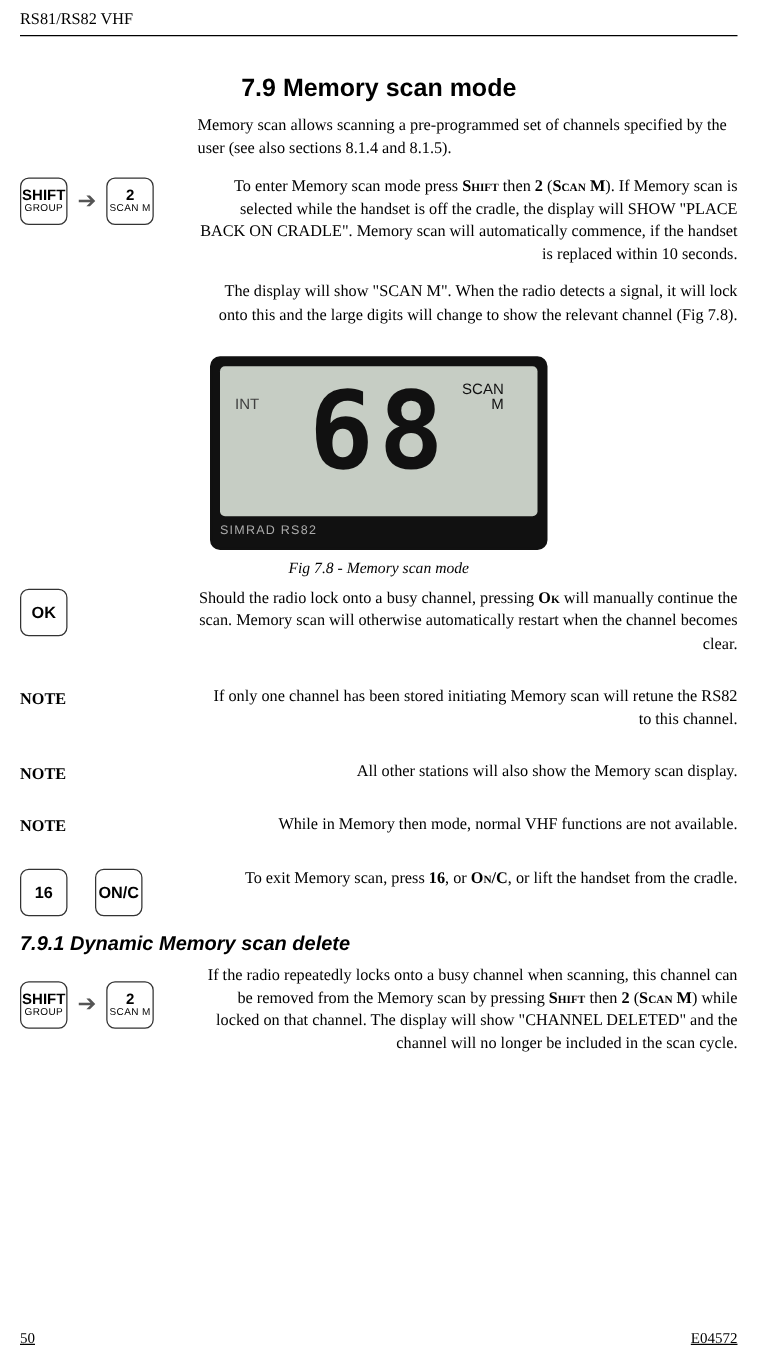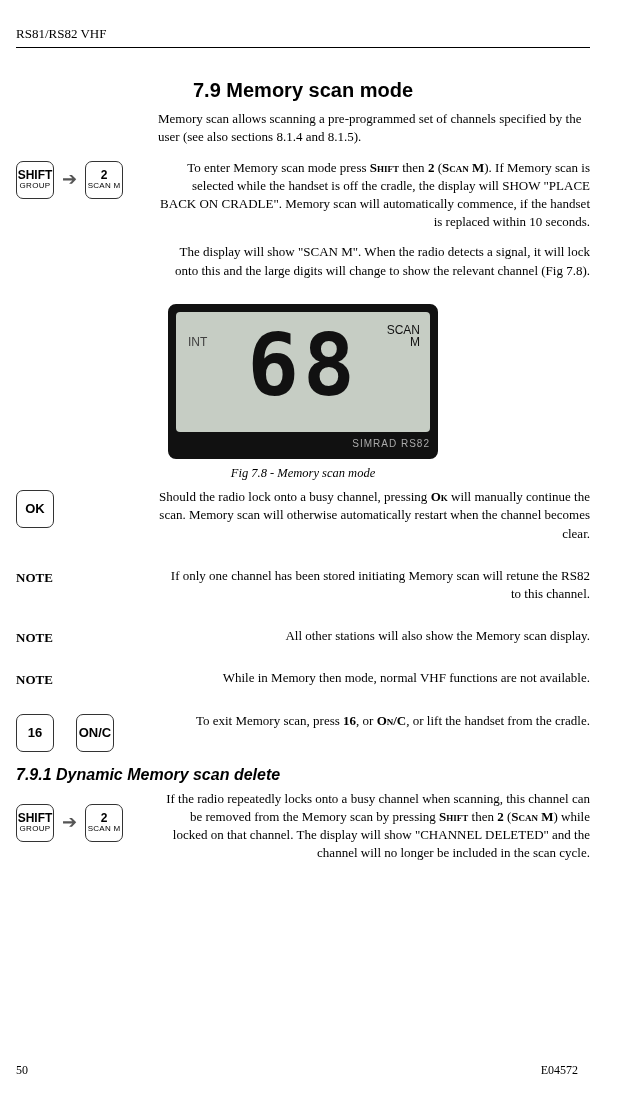--- a/index.html
+++ b/index.html
@@ -6,21 +6,21 @@
     margin: 0;
     padding: 0;
     font-family: "Book Antiqua", Palatino, Georgia, serif;
     font-size: 13px;
     line-height: 1.4;
     color: #000;
     background: #fff;
     width: 620px;
   }
   .page {
-    padding: 25px 30px 20px 16px;
+    padding: 6px 30px 20px 16px;
     box-sizing: border-box;
     width: 620px;
     min-height: 1095px;
     position: relative;
   }
   .header-line {
     font-size: 13px;
     margin-bottom: 4px;
   }
   hr.top-rule {
@@ -133,21 +133,21 @@
     position: absolute;
     left: 12px;
     top: 22px;
     font-family: Arial, Helvetica, sans-serif;
     font-size: 12px;
     font-weight: normal;
     color: #404040;
   }
   .lcd-scan {
     position: absolute;
-    right: 10px;
+    right: 27px;
     top: 12px;
     font-family: Arial, Helvetica, sans-serif;
     font-size: 12px;
     text-align: right;
     line-height: 1.05;
     color: #111;
   }
   .lcd-digits {
     position: absolute;
     left: 50%;
@@ -156,32 +156,33 @@
     font-family: "Segment7", "DSEG7", monospace;
     font-size: 86px;
     font-weight: bold;
     letter-spacing: 4px;
     color: #111;
   }
   .device-label {
     color: #aaa;
     font-family: Arial, Helvetica, sans-serif;
     font-size: 10px;
-    text-align: right;
+    text-align: left;
     padding: 5px 0 6px 0;
     letter-spacing: 1px;
   }
   .footer {
     position: absolute;
     bottom: 16px;
     left: 16px;
-    right: 42px;
+    right: 30px;
     display: flex;
     justify-content: space-between;
     font-size: 12px;
+    text-decoration: underline;
   }
   p { margin: 0 0 12px 0; }
 </style>
 </head>
 <body>
 
 <div class="page">
 
   <div class="header-line">RS81/RS82 VHF</div>
   <hr class="top-rule">

